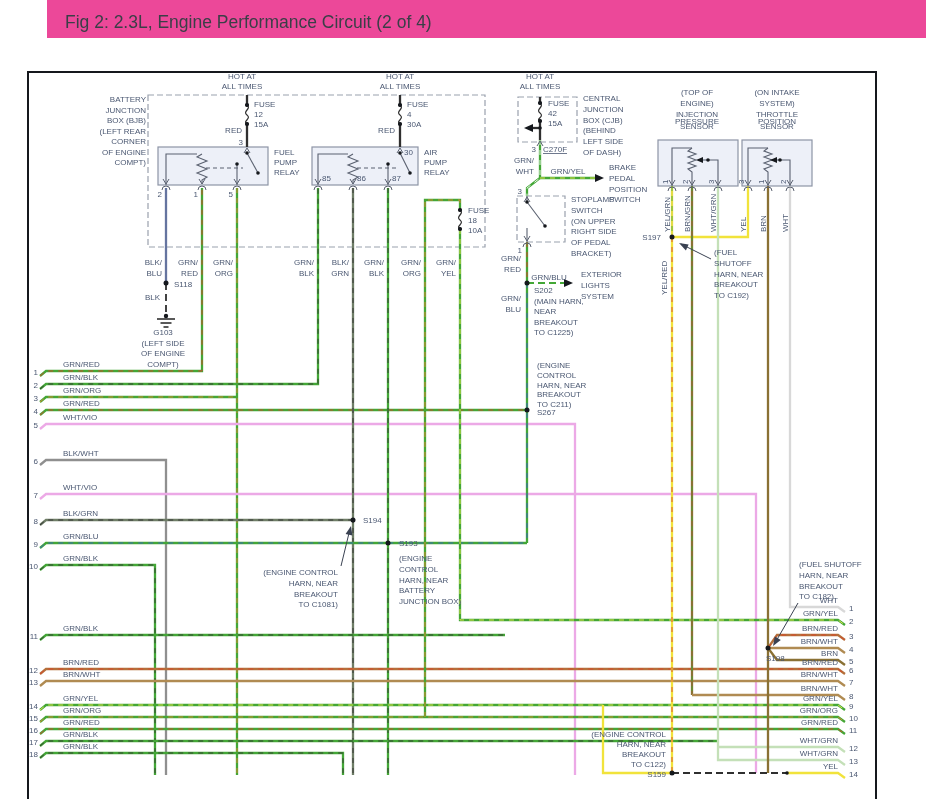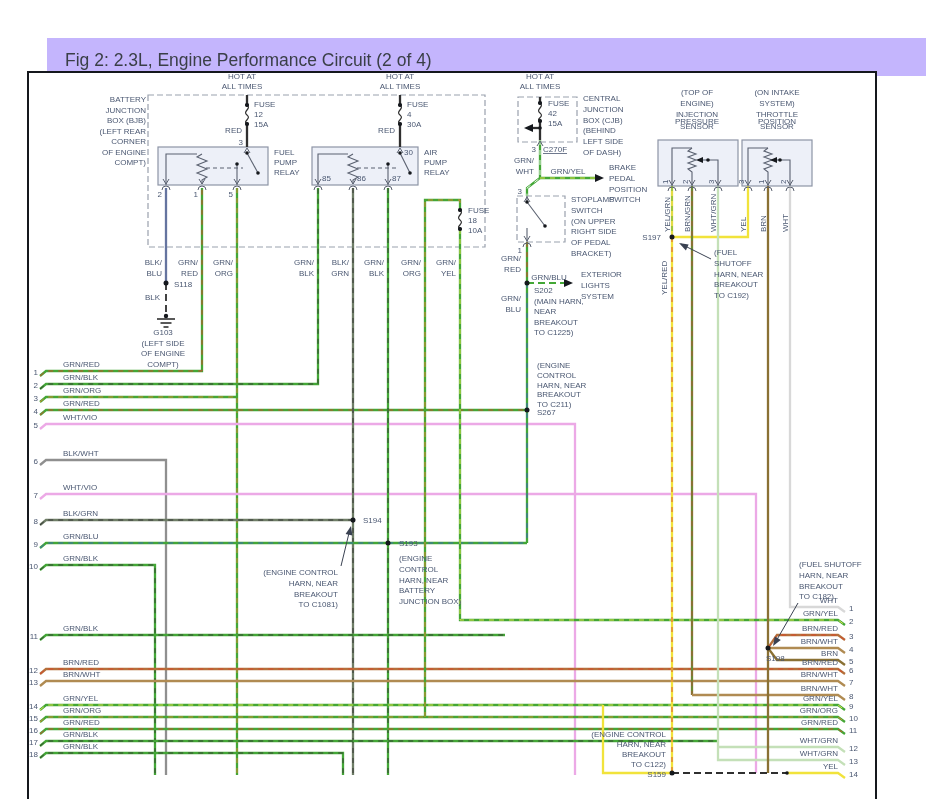--- a/index.html
+++ b/index.html
@@ -1,18 +1,18 @@
 <!DOCTYPE html>
 <html><head>
 <meta charset="utf-8">
 <style>
   html,body{margin:0;padding:0;background:#fff;}
   #screen{position:relative;width:926px;height:799px;background:#fff;overflow:hidden;
           font-family:"Liberation Sans",sans-serif;}
-  #titlebar{position:absolute;left:47px;top:0;width:879px;height:38px;background:#c4b5fd;margin-top:38px;}
+  #titlebar{position:absolute;left:47px;top:0;width:879px;height:38px;background:#ec4899;}
   #titlebar .t{display:block;padding-left:18px;line-height:44px;font-size:17.5px;color:#3a3f47;}
   svg{position:absolute;left:0;top:0;}
   text{font-family:"Liberation Sans",sans-serif;}
 </style>
 </head>
 <body>
 
 <div id="screen">
   <div id="titlebar">
     <span class="t">Fig 2: 2.3L, Engine Performance Circuit (2 of 4)</span>

